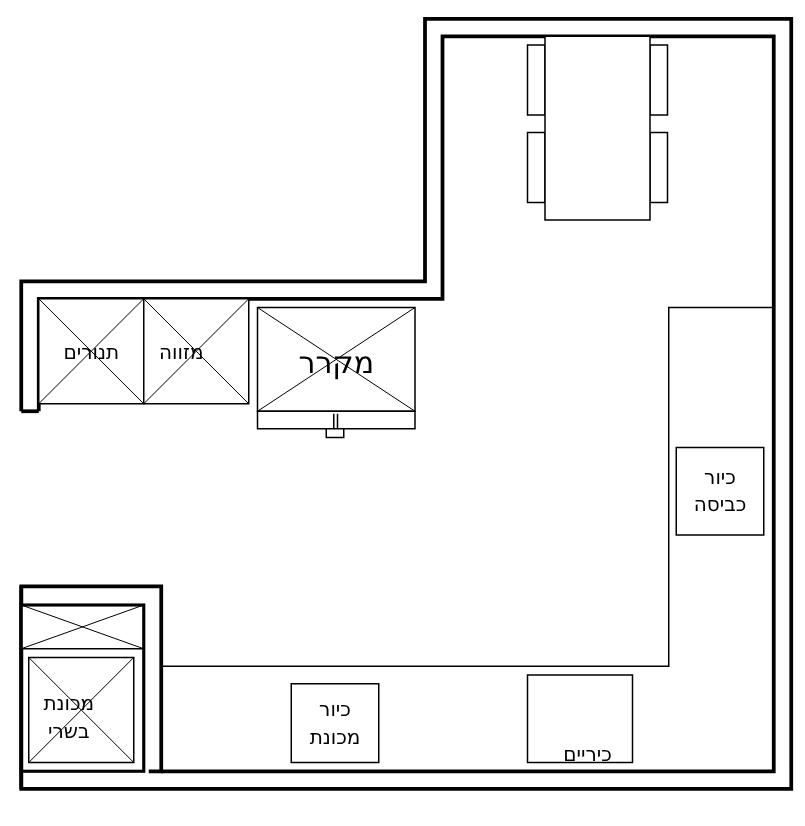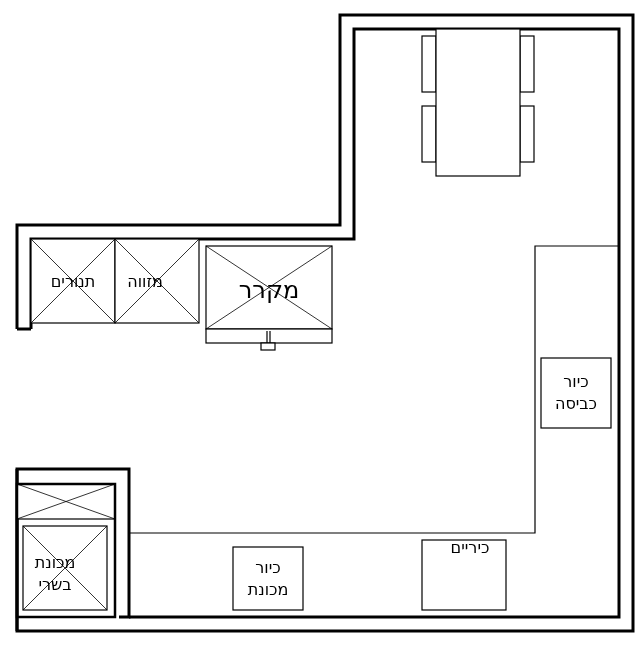--- a/index.html
+++ b/index.html
@@ -83,13 +83,13 @@
   <span>בשרי</span>
 </div>
 <div class="lbl" style="left:541px;top:368px;width:70px;height:50px;">
   <span>כיור</span>
   <span>כביסה</span>
 </div>
 <div class="lbl" style="left:233px;top:554px;width:70px;height:50px;">
   <span>כיור</span>
   <span>מכונת</span>
 </div>
-<div class="lbl" style="left:422px;top:536px;width:96px;height:24px;">כיריים</div>
+<div class="lbl" style="left:422px;top:592px;width:96px;height:24px;">כיריים</div>
 
 </body></html>

